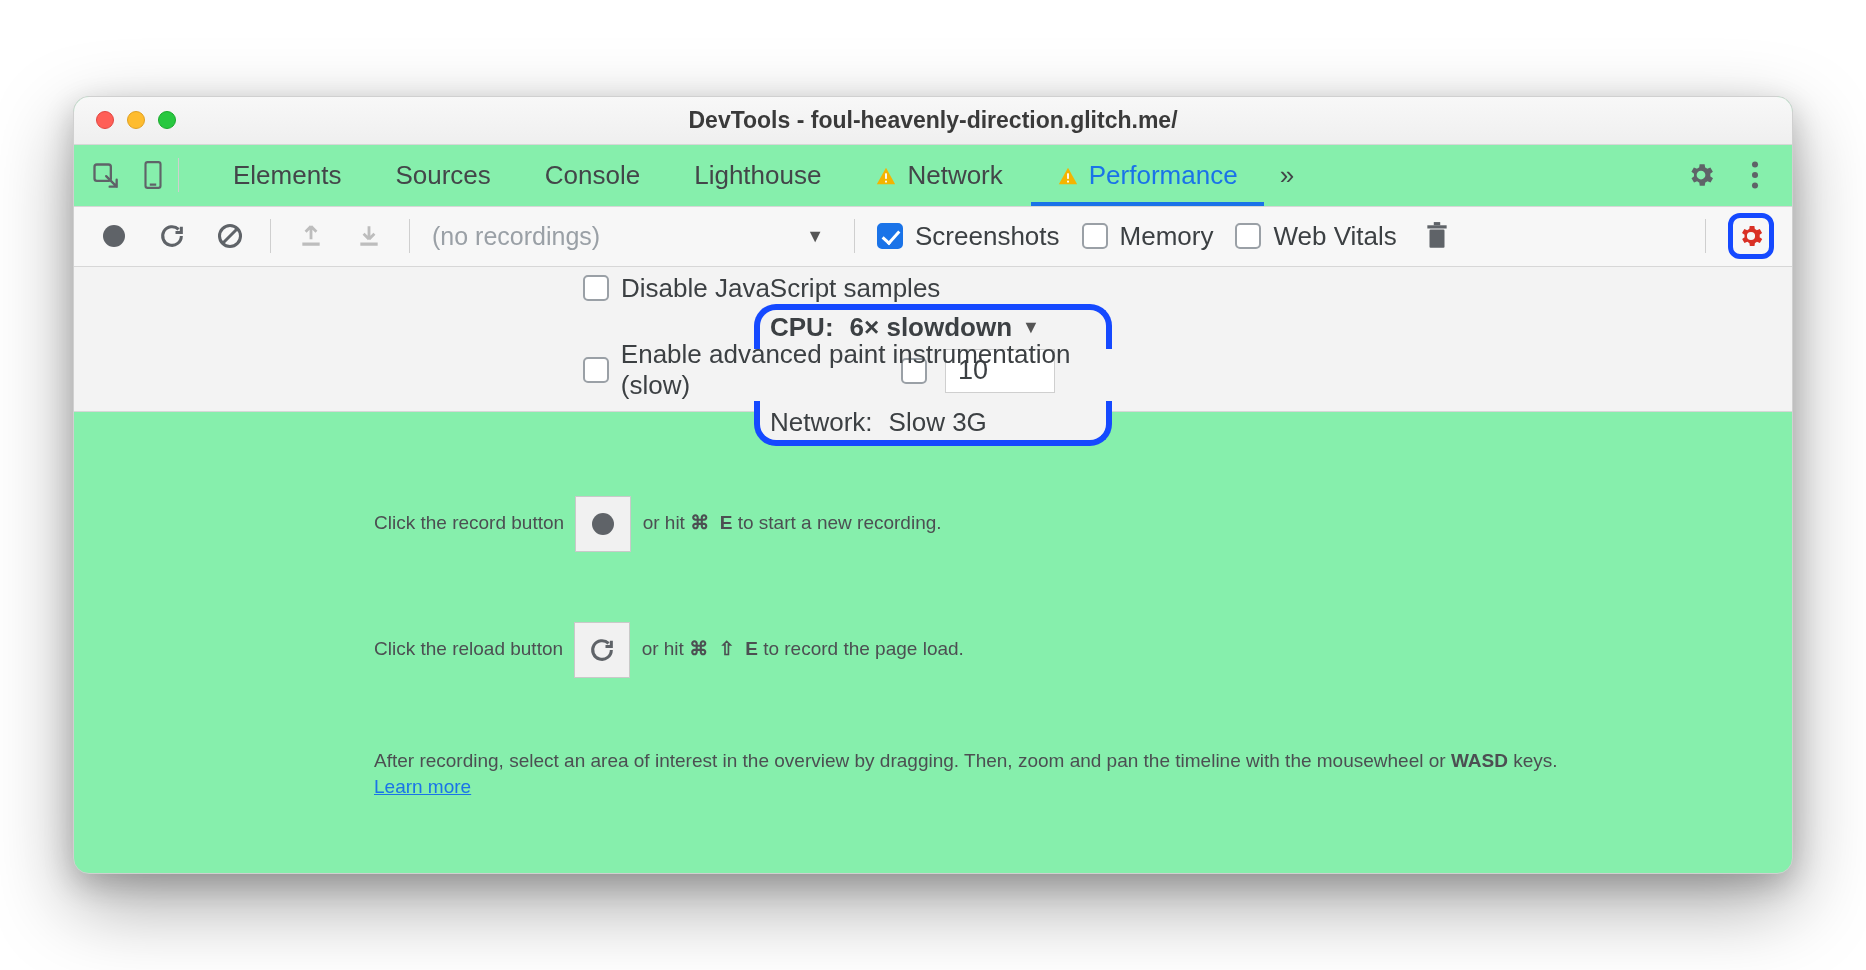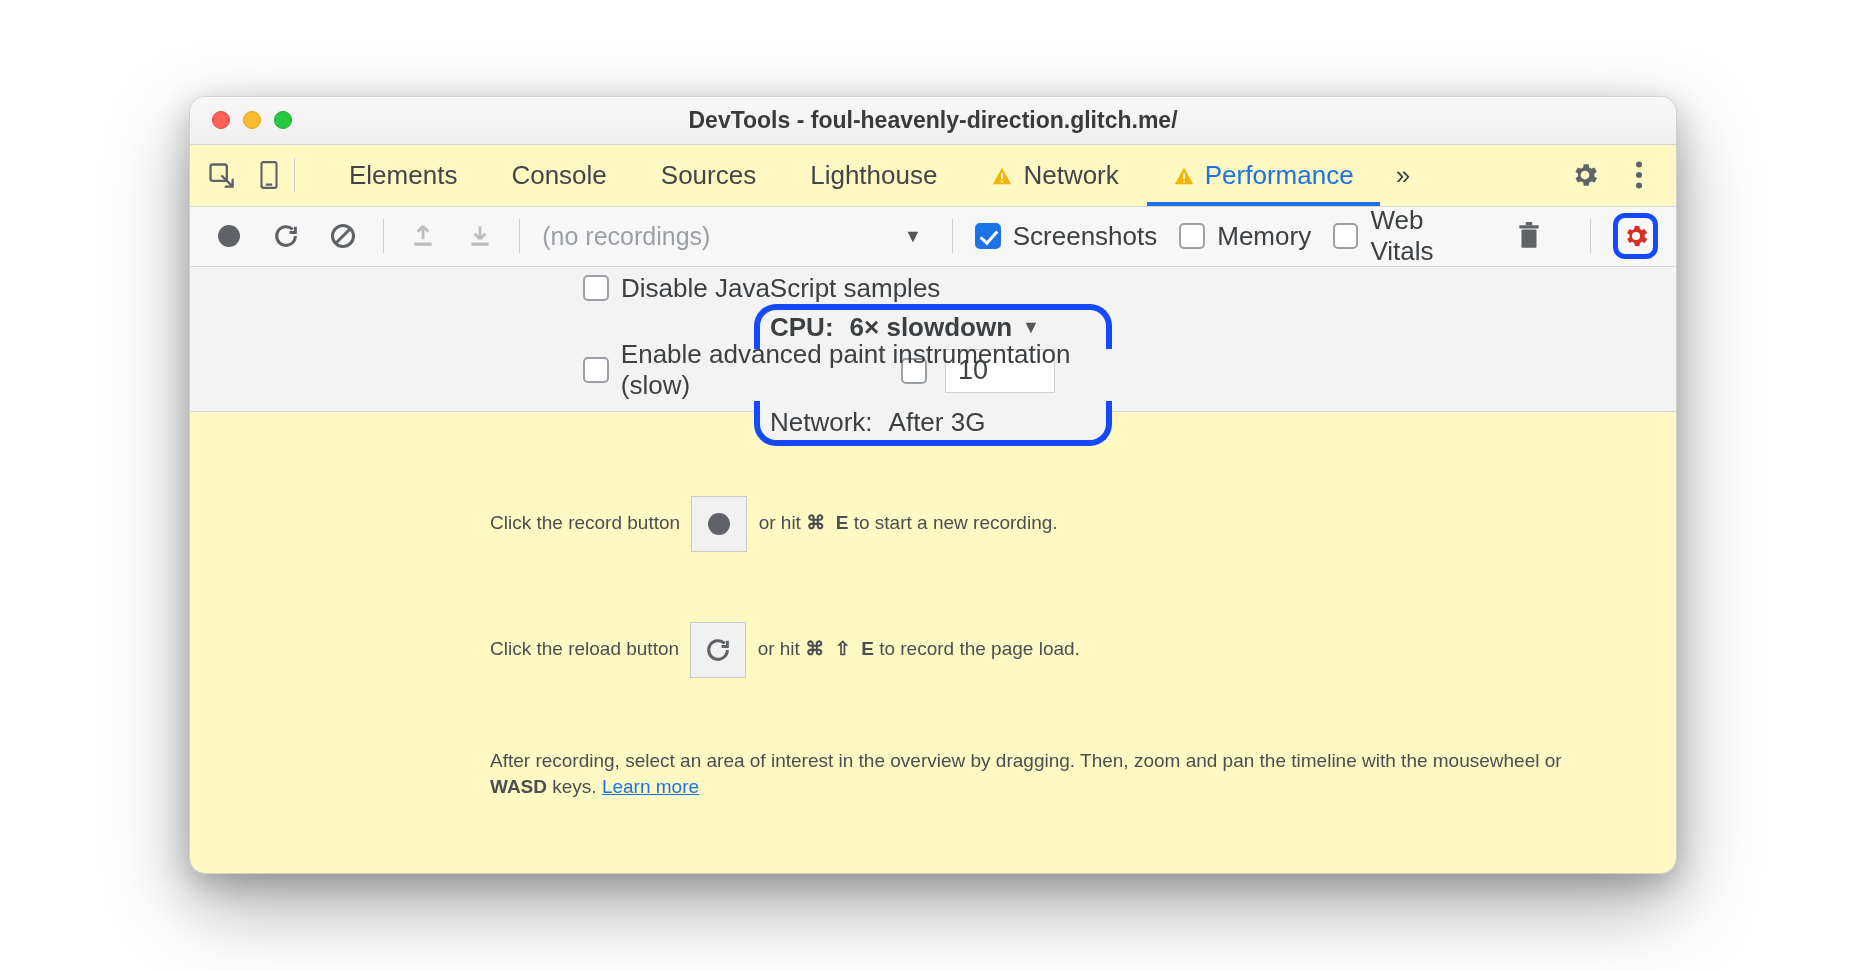--- a/index.html
+++ b/index.html
@@ -6,23 +6,23 @@
   html, body {
     width: 1866px;
     height: 970px;
     font-family: -apple-system, "Helvetica Neue", Arial, sans-serif;
     background: #fff;
     display: flex;
     align-items: center;
     justify-content: center;
   }
   .window {
-    width: 1488px;
+    width: 1720px;
     border-radius: 16px;
-    background: #fef9c3;
+    background: #86efac;
     box-shadow: 0 30px 80px rgba(0,0,0,0.35), 0 10px 30px rgba(0,0,0,0.2);
     overflow: hidden;
     border: 1px solid #d0d0d0;
   }
   
   .titlebar {
     height: 48px;
     background: linear-gradient(#f8f8f8,#efefef);
     border-bottom: 1px solid #d7d7d7;
     display: flex;
@@ -184,24 +184,24 @@
         <rect x="5" y="2" width="14" height="24" rx="2"></rect>
           <line x1="9" y1="23" x2="15" y2="23"></line>
       </svg>
     </div>
     <div class="divider"></div>
     <div class="tabs-spacer"></div>
     <div class="tab">
         <span>Elements</span>
       </div>
     <div class="tab">
+        <span>Sources</span>
+      </div>
+    <div class="tab">
         <span>Console</span>
-      </div>
-    <div class="tab">
-        <span>Sources</span>
       </div>
     <div class="tab">
         <span>Lighthouse</span>
       </div>
     <div class="tab">
       <span class="warn-tri">
         <svg viewBox="0 0 24 24" width="22" height="22">
             <path fill="#f4b400" d="M12 2 L22 20 H2 Z"></path>
             <rect x="11" y="8" width="2" height="6" fill="#fff"></rect>
             <rect x="11" y="16" width="2" height="2" fill="#fff"></rect>
@@ -333,21 +333,21 @@
       <div class="s-left">
         <label class="chk" style="max-width:560px;">
           <span class="box"></span>
             <span>Enable advanced paint instrumentation (slow)</span>
         </label>
       </div>
       <div class="throttle-box bottom">
         <div class="throttle-inner">
           <span>Network:</span>
           <span class="sel">
-            <span>After 3G</span>
+            <span>Slow 3G</span>
           </span>
         </div>
       </div>
     </div>
   </div>
 
   <div class="body">
     <p>
       <span>Click the record button </span>
       <span class="inline-btn">

